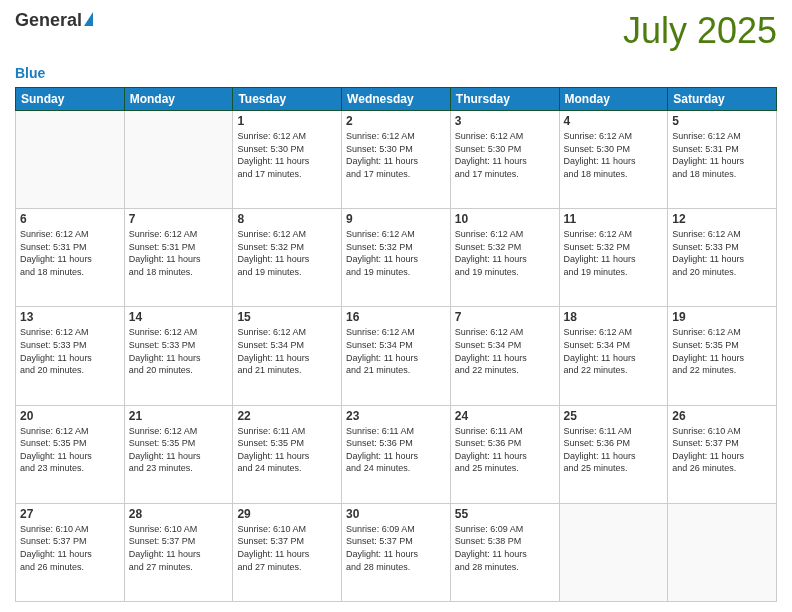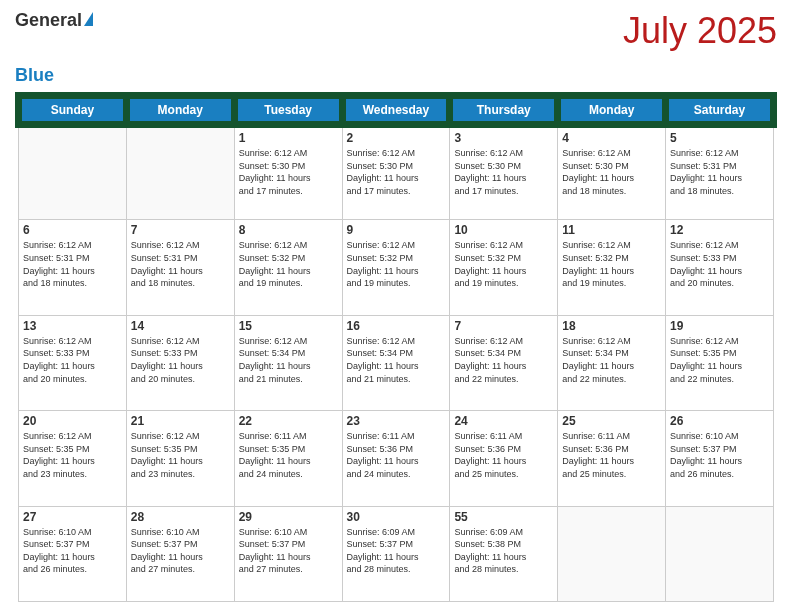--- a/index.html
+++ b/index.html
@@ -27,41 +27,41 @@
       display: flex;
       flex-direction: column;
       align-items: flex-start;
       gap: 36px;
     }
     .title-block {
       text-align: right;
     }
     .month-year {
       font-size: 36px;
-      color: #b91c1c;
+      color: #4d7c0f;
       font-weight: normal;
     }
     .location {
       font-size: 14px;
       color: #555;
     }
     .calendar {
       flex: 1;
       border: 1px solid #ccc;
       border-collapse: collapse;
       width: 100%;
       table-layout: fixed;
     }
     .calendar th {
       background: #1a7fc1;
       color: #fff;
-      text-align: center;
+      text-align: left;
       padding: 4px 5px;
       font-size: 12px;
-      border: 7px solid #14532d;
+      border: 1px solid #14532d;
     }
     .calendar td {
       border: 1px solid #ccc;
       vertical-align: top;
       padding: 3px 4px;
       font-size: 9.5px;
       color: #333;
       height: 78px;
       width: 14.28%;
     }
@@ -83,21 +83,21 @@
 </head>
 <body>
 
 <div class="page">
   <div class="header">
     <div class="logo">
       <div style="display:flex;align-items:center;">
         <span style="font-size:18px;font-weight:bold;color:#333;">General</span>
         <span style="display:inline-block;margin-left:2px;width:0;height:0;border-left:9px solid transparent;border-right:0px solid transparent;border-bottom:14px solid #1a7fc1;vertical-align:middle;position:relative;top:-2px;"></span>
       </div>
-      <span style="font-size:18px;font-weight:bold;color:#1a7fc1;margin-top:-2px;">Blue</span>
+      <span style="font-size:14px;font-weight:bold;color:#1a7fc1;margin-top:-2px;">Blue</span>
     </div>
     <div class="title-block">
       <div class="month-year">July 2025</div>
     </div>
   </div>
 
   <table class="calendar">
     <thead>
       <tr>
         <th>Sunday</th>

